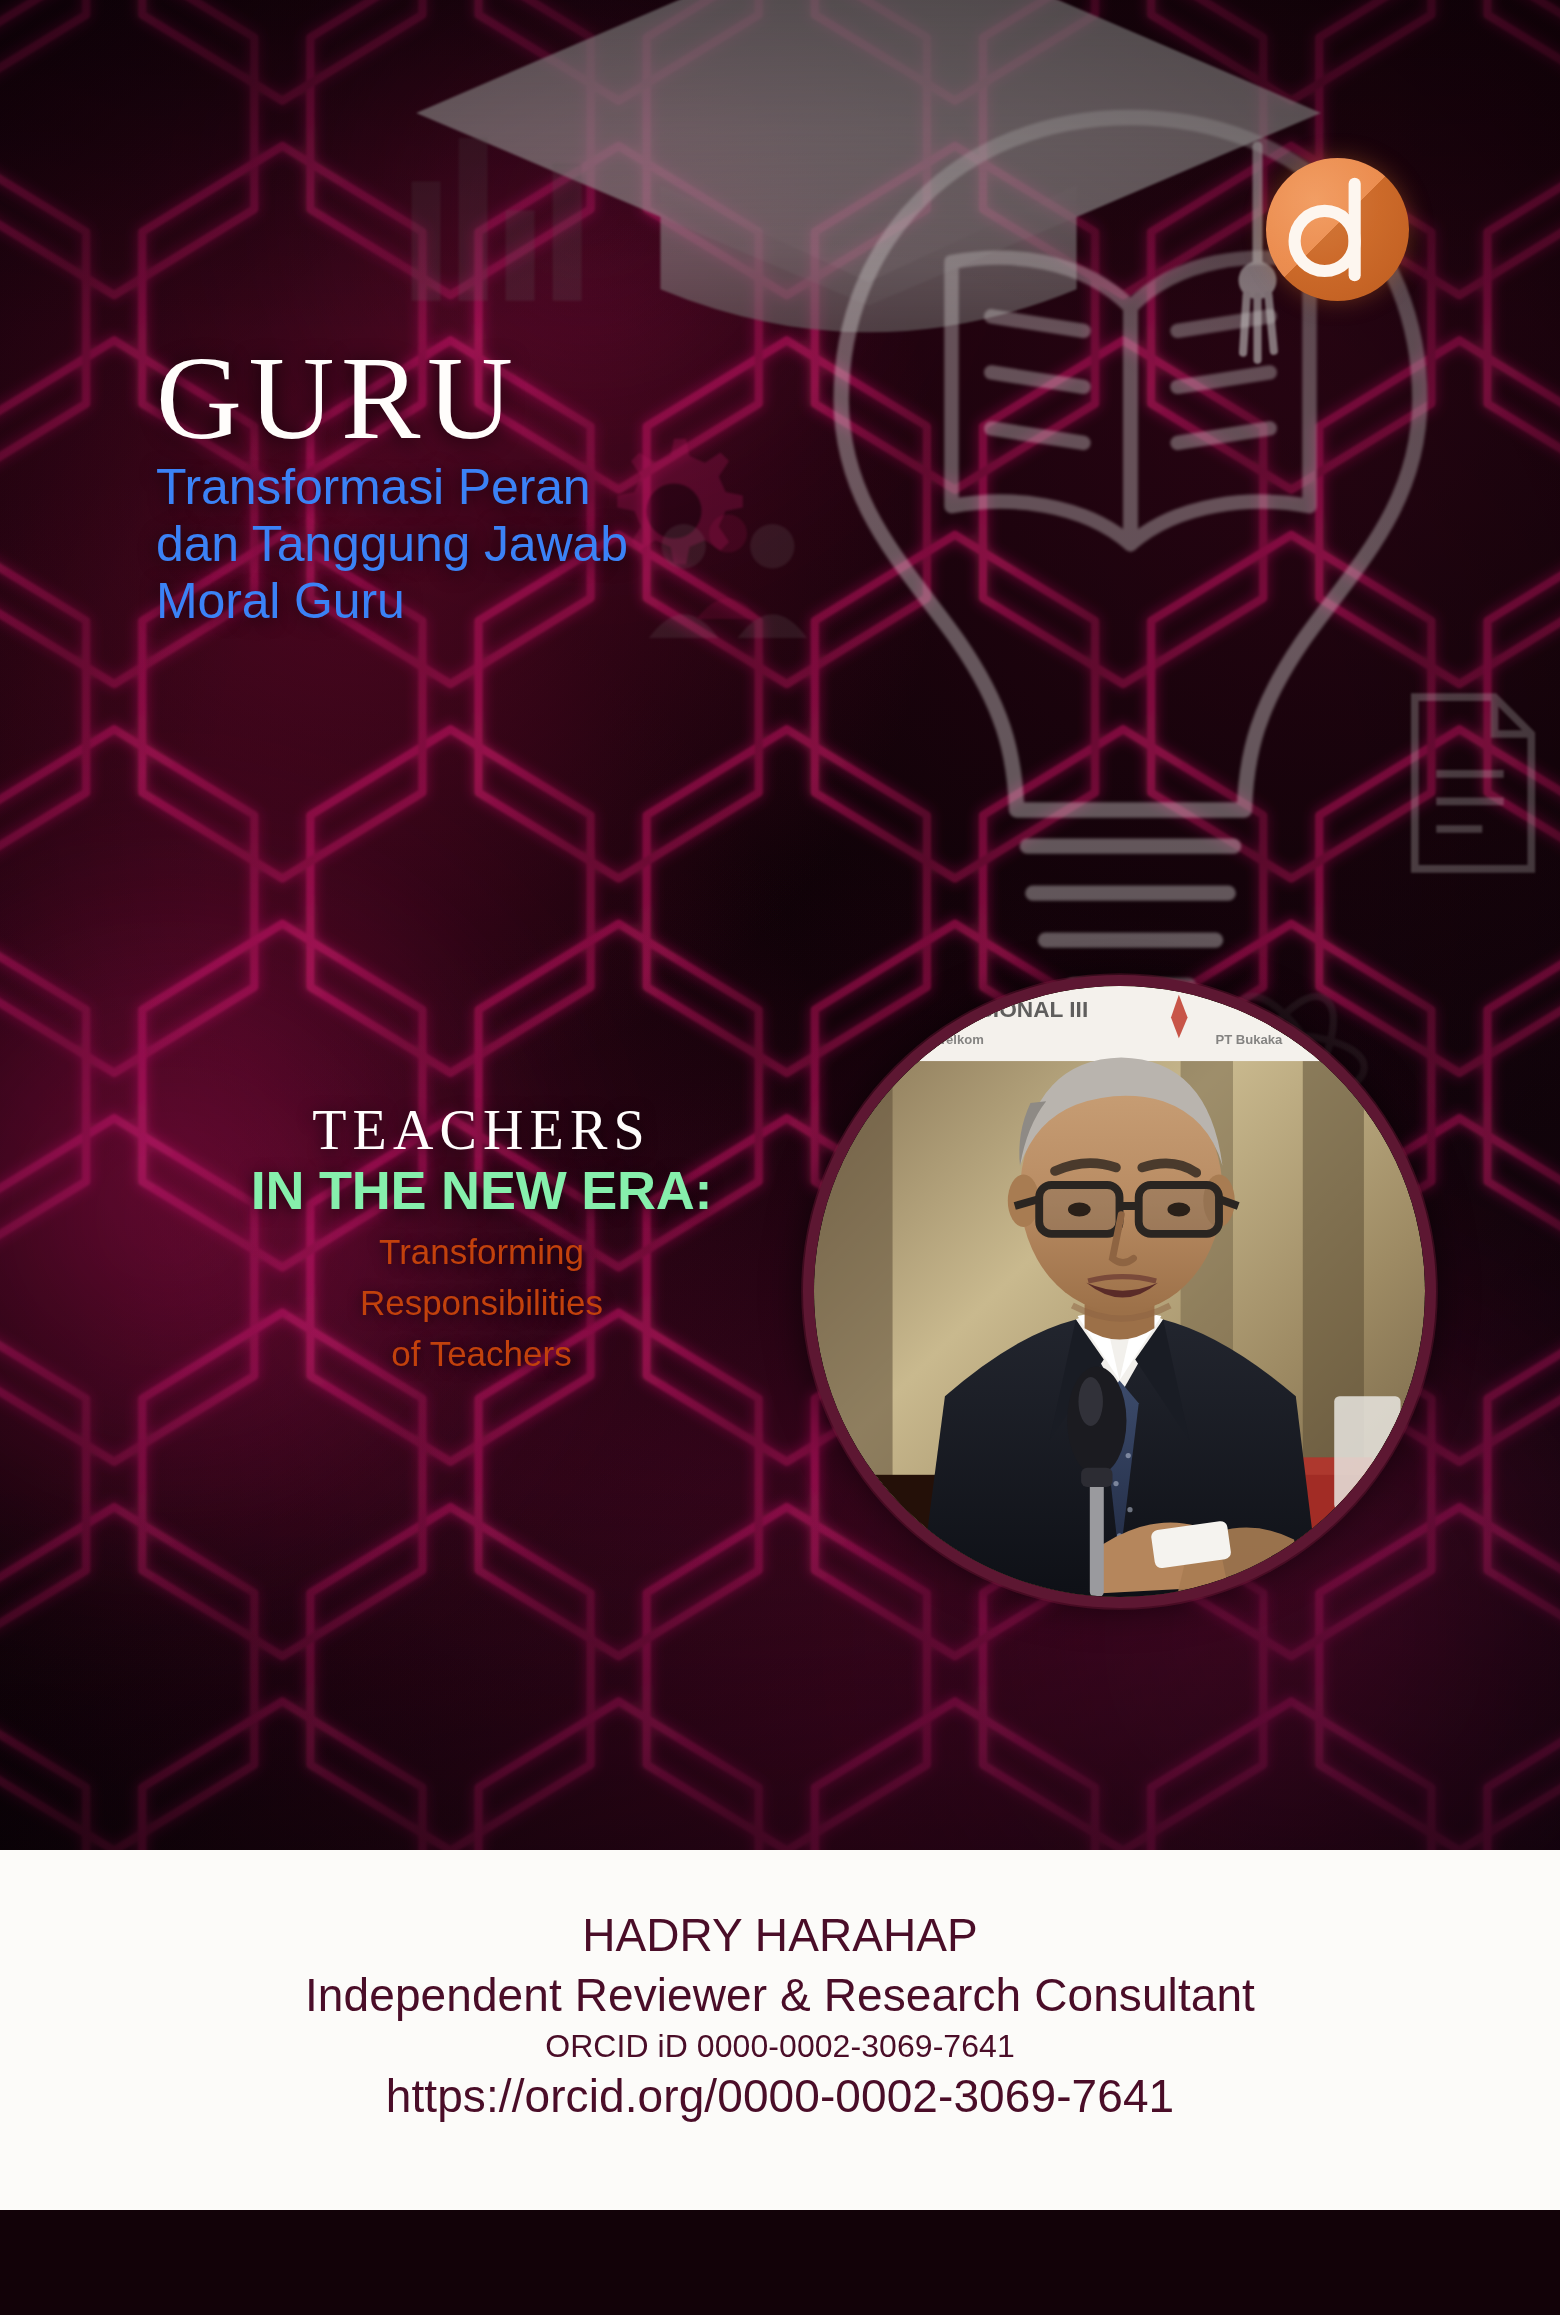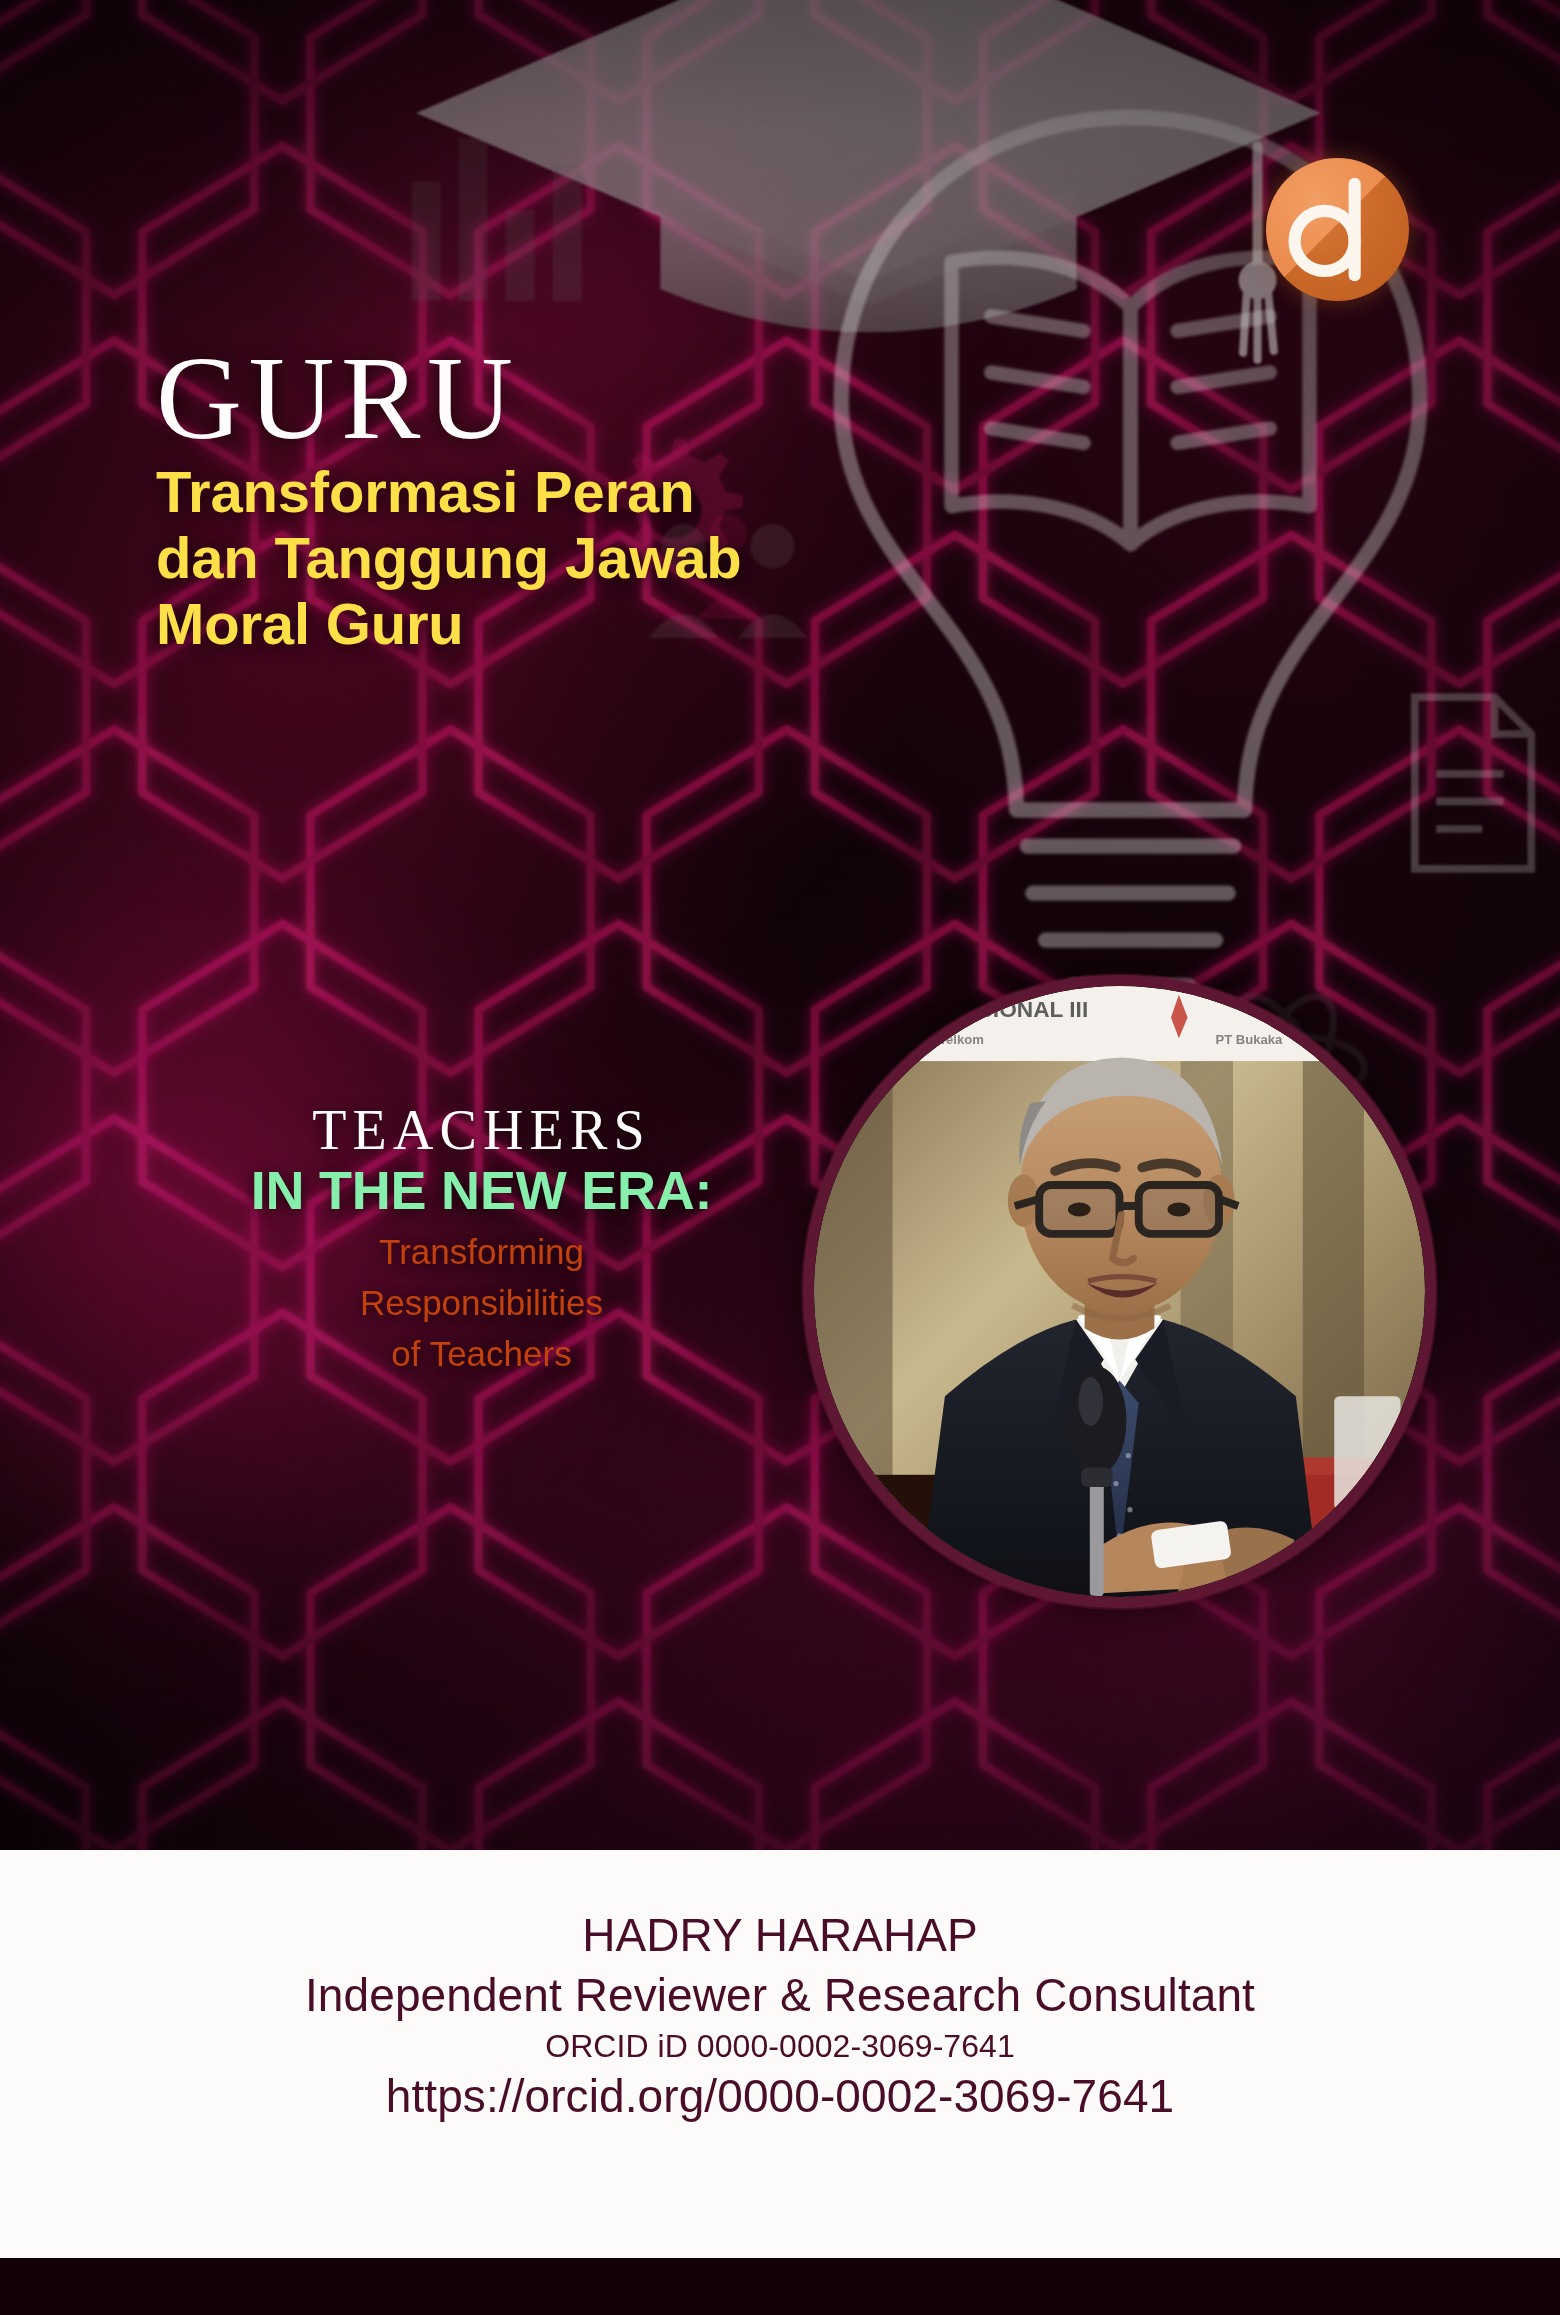--- a/index.html
+++ b/index.html
@@ -135,25 +135,25 @@
     font-weight:700;
     font-size:107px;
     line-height:1.0;
     letter-spacing:-.005em;
     color:#ffffff;
     margin:0 0 5.4px 0;
     text-shadow:0 1.8px 20px rgba(0,0,0,.70);
   }
   .t-sub{
     font-family:"Liberation Sans", sans-serif;
-    font-weight:700;
-    font-size:58px;
+    font-weight:400;
+    font-size:50px;
     line-height:1.14;
     letter-spacing:-.003em;
-    color:#fde047;
+    color:#3b82f6;
     margin:0;
     text-shadow:0 1.8px 18px rgba(0,0,0,.70);
   }
 
   .enwrap{
     position:absolute;
     left:156px; top:1102px;
     width:651px;
     text-align:center;
   }
@@ -198,21 +198,21 @@
     box-shadow:0 0 38px rgba(0,0,0,.60), 0 0 0 1.8px rgba(180,40,90,.35);
     background:#1b1410;
   }
   .portrait-img{position:absolute;inset:0;overflow:hidden;border-radius:50%;}
   .portrait-img svg{width:100%;height:100%;display:block;}
 
   
   .footer{
     position:absolute;
     left:0; top:1850px;
-    width:1560px; height:408px;
+    width:1560px; height:360px;
     background:#fcfbf9;
     display:flex;
     flex-direction:column;
     align-items:center;
     padding-top:56px;
   }
   .f-line{
     font-family:"Liberation Sans", sans-serif;
     color:#4a0d28;
     text-align:center;

